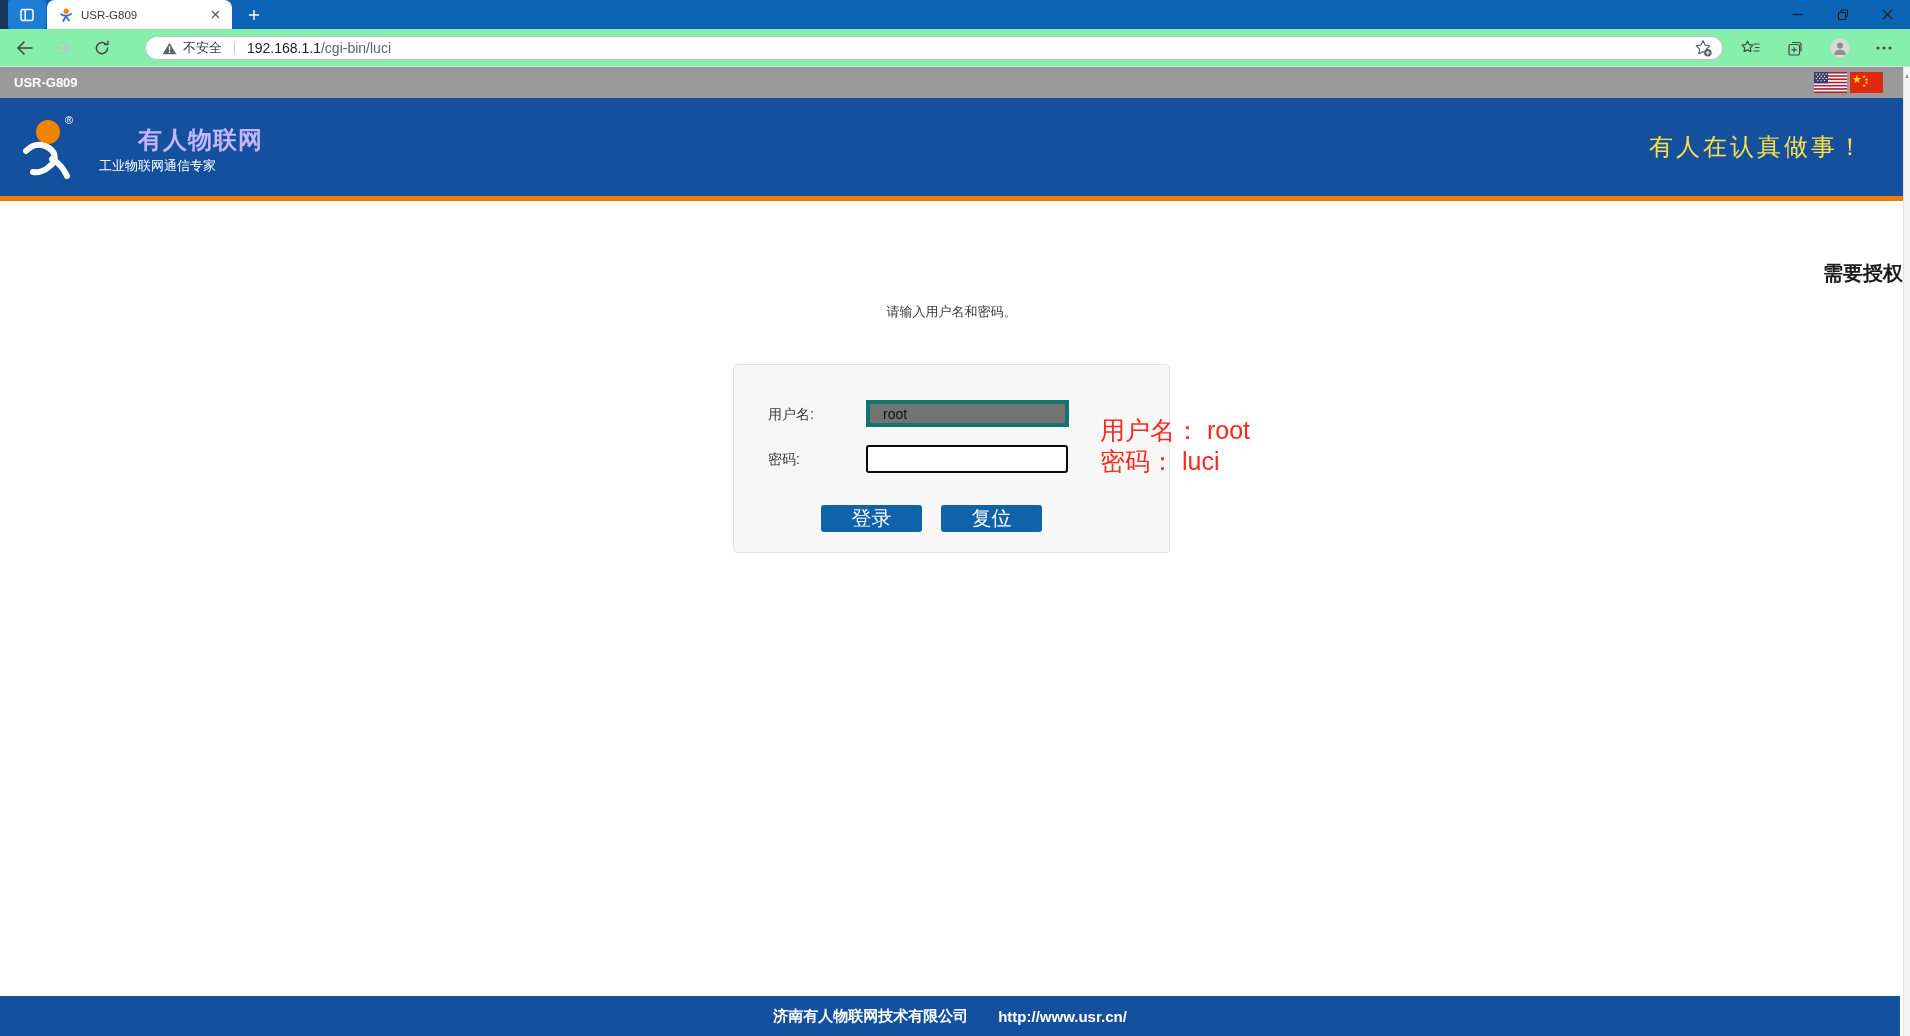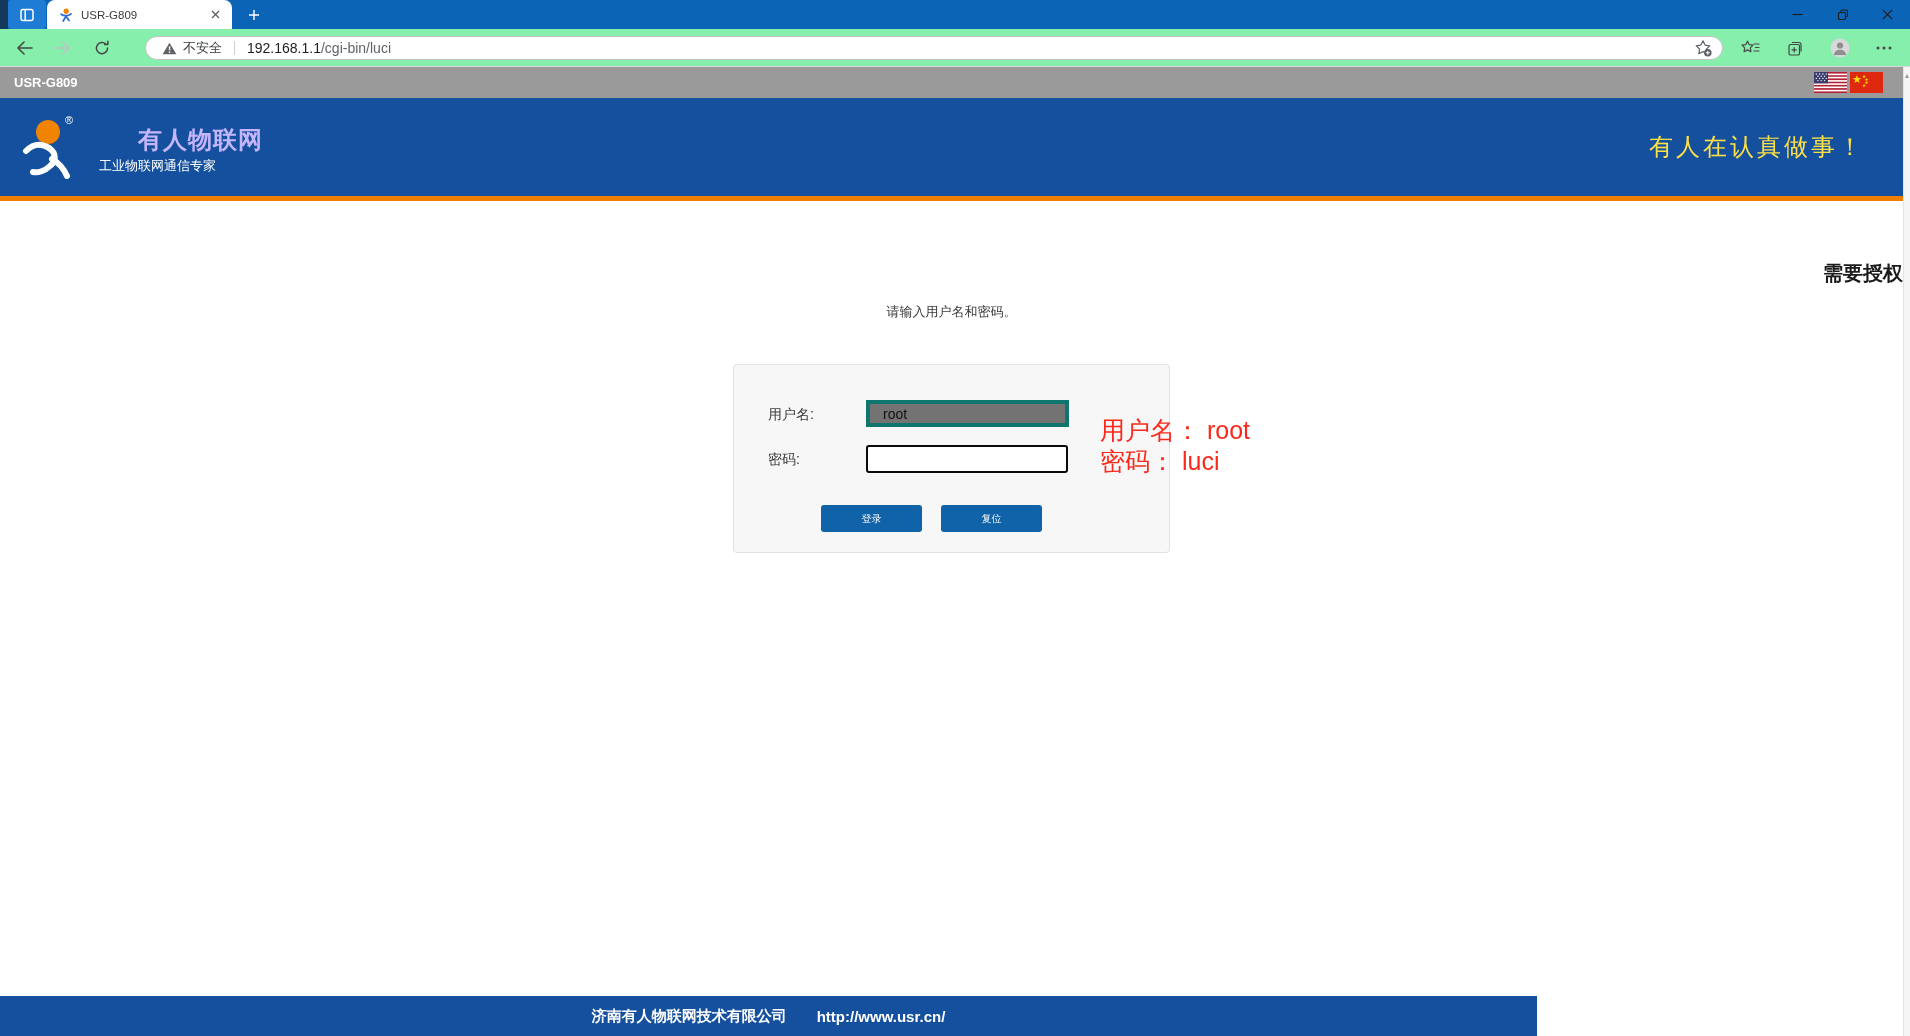--- a/index.html
+++ b/index.html
@@ -56,27 +56,27 @@
   .form-box { position:relative; width:437px; height:189px; margin:46px auto 0; background:#f7f7f7;
               border:1px solid #e2e2e2; border-radius:4px; }
   .fb-label { position:absolute; left:34px; font-size:14px; color:#3a3a3a; }
   .lbl-user { top:41px; }
   .lbl-pass { top:86px; }
   .inp-user { position:absolute; left:132px; top:35px; width:203px; height:27px; border:4px solid #0f766e; background:#737373;
               font-size:14px; color:#111; padding:0 13px; font-family:inherit; }
   .inp-pass { position:absolute; left:132px; top:80px; width:202px; height:28px; border:2px solid #0a0a0a; border-radius:3px;
               background:#fff; font-size:14px; padding:0 13px; font-family:inherit; outline:none; }
   .fb-btn { position:absolute; top:140px; width:101px; height:27px; background:#1063A8; color:#fff; border:none;
-            border-radius:3px; font-size:10px; font-family:inherit; cursor:pointer; }
+            border-radius:3px; font-size:20px; font-family:inherit; cursor:pointer; }
   .btn-login { left:87px; }
   .btn-reset { left:207px; }
 
   .annotation { position:absolute; left:1100px; top:348px; z-index:5; color:#FA291B; font-size:25px; line-height:31px; white-space:nowrap; }
 
-  .footer { position:absolute; left:0; bottom:0; width:1537px; height:40px; background:#15509E;
+  .footer { position:absolute; left:0; bottom:0; width:1900px; height:40px; background:#15509E;
             display:flex; align-items:center; justify-content:center; gap:30px; }
   .footer span, .footer a { color:#fff; font-weight:bold; font-size:15px; text-decoration:none; }
 
   svg { display:block; }
 </style>
 </head>
 <body>
 
 <div class="tabstrip">
   <div class="edge-sliver"></div>

